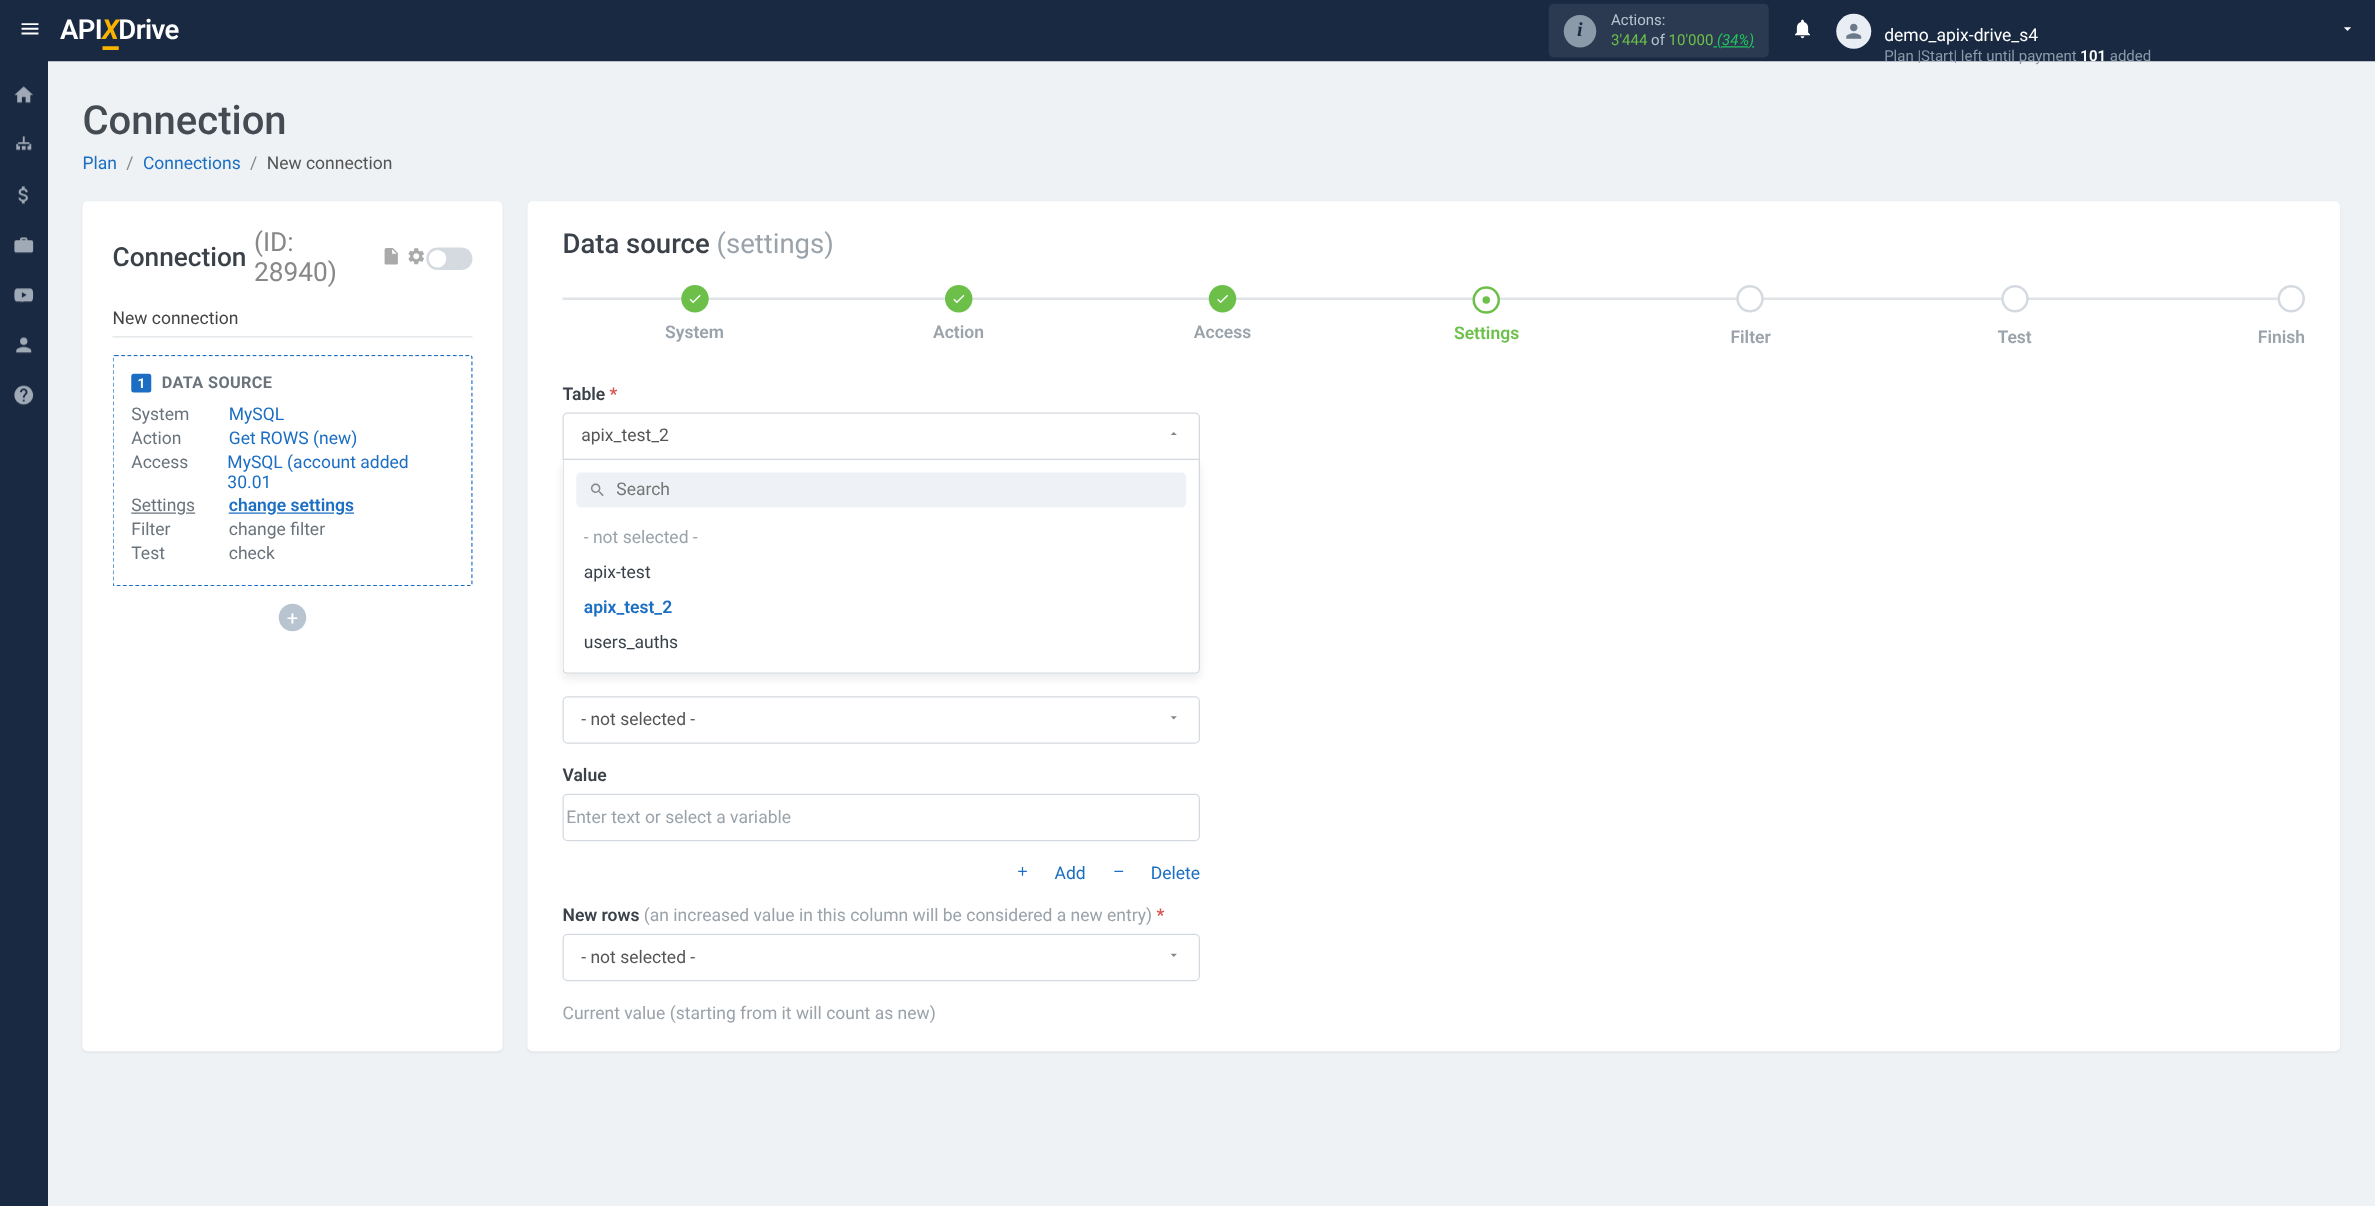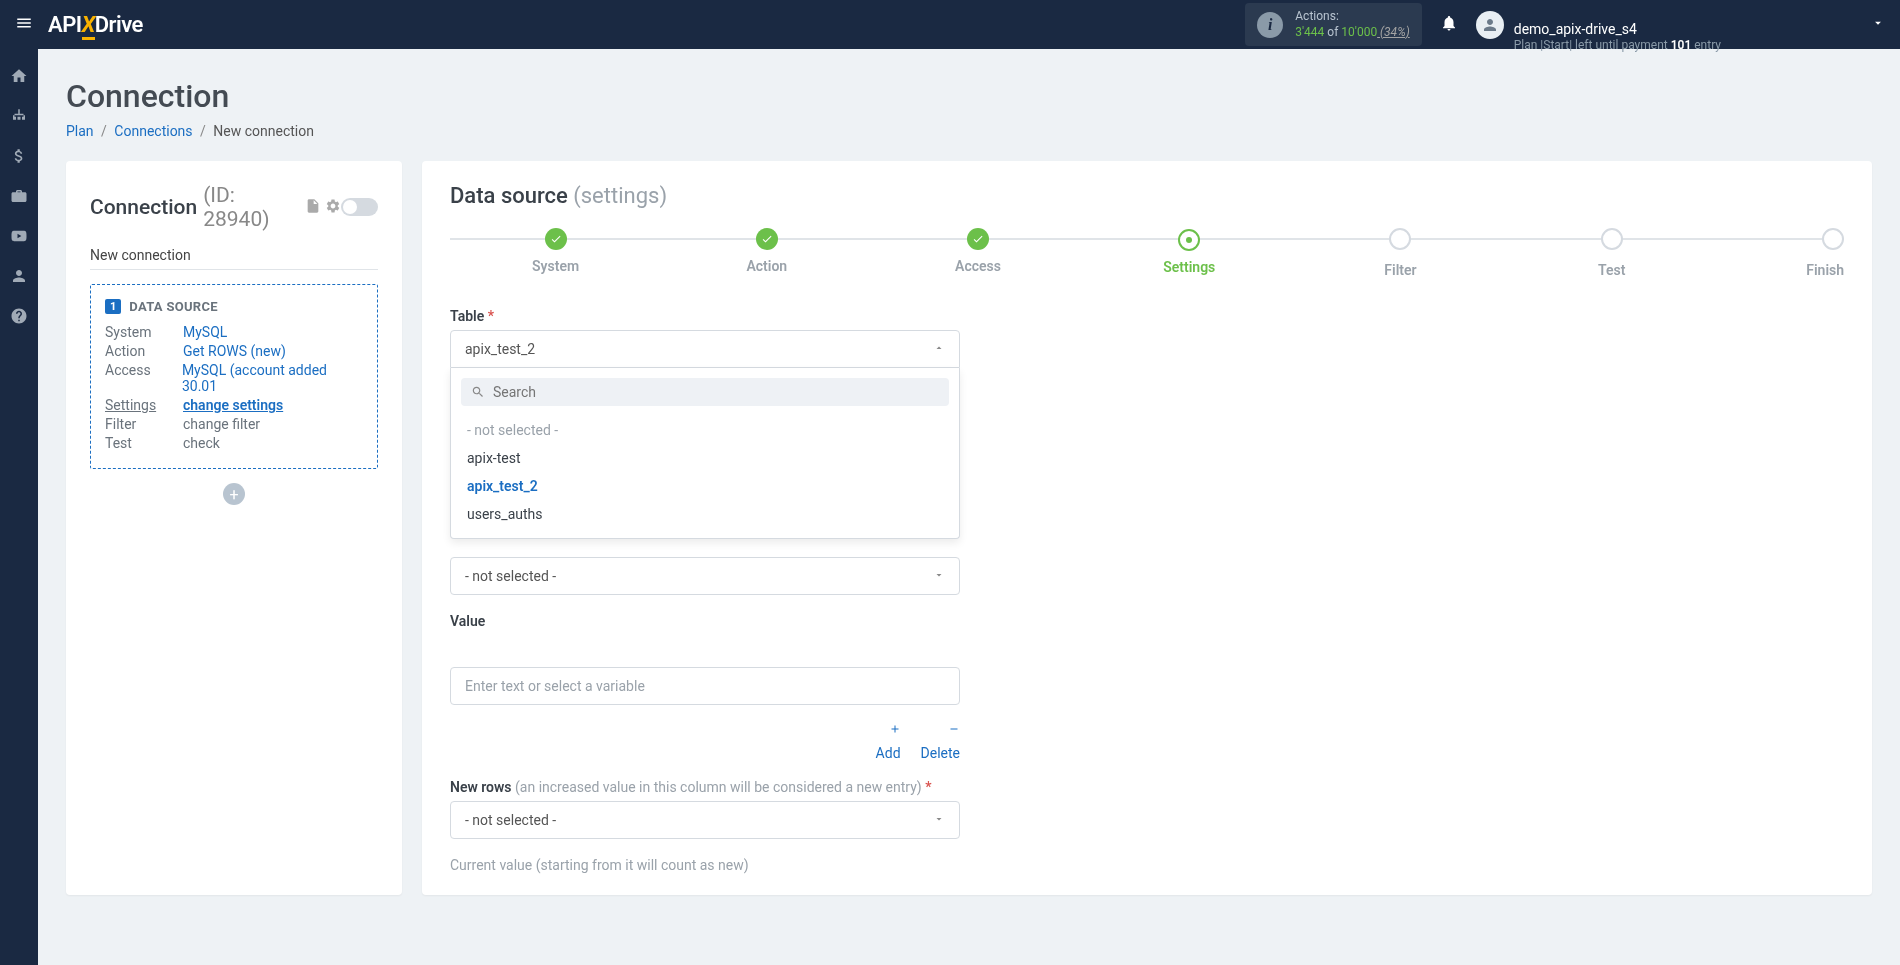--- a/index.html
+++ b/index.html
@@ -12,21 +12,21 @@
 .logo { font-size: 22px; font-weight: 600; color: #fff; letter-spacing: -0.5px; }
 .logo .x { color: #f9b200; font-style: italic; font-weight: 700; border-bottom: 3px solid #f9b200; padding: 0 0px; }
 .header-right { margin-left: auto; display: flex; align-items: center; gap: 18px; }
 .actions-box { background: #2b3a50; border-radius: 4px; padding: 6px 12px; display: flex; align-items: center; gap: 12px; }
 .actions-icon { width: 26px; height: 26px; background: #8a9aa8; border-radius: 50%; display: flex; align-items: center; justify-content: center; color: #1a2942; font-weight: bold; font-family: serif; font-style: italic; }
 .actions-text { font-size: 12px; line-height: 1.3; }
 .actions-text .label { color: #b8c4d0; }
 .actions-text .counts .count-current { color: #6cc04a; }
 .actions-text .counts .count-of { color: #b8c4d0; margin-top: 16px; }
 .actions-text .counts .count-max { color: #6cc04a; }
-.actions-text .counts .count-pct { color: #a3a3a3; font-style: italic; text-decoration: underline; }
+.actions-text .counts .count-pct { color: #22c55e; font-style: italic; text-decoration: underline; }
 .bell-icon { color: #fff; cursor: pointer; }
 .bell-icon svg { width: 18px; height: 18px; }
 .user-block { display: flex; align-items: center; gap: 10px; cursor: pointer; }
 .avatar { width: 28px; height: 28px; background: #e8eef3; border-radius: 50%; display: flex; align-items: center; justify-content: center; }
 .avatar svg { width: 18px; height: 18px; fill: #6b7a8a; }
 .user-info { font-size: 12px; line-height: 1.3; }
 .user-info .username { color: #fff; font-size: 14px; margin-top: 24px; }
 .user-info .plan { color: #8a9aa8; }
 .user-info .plan .days { color: #fff; font-weight: 600; }
 .chevron { color: #fff; margin-left: 140px; }
@@ -106,25 +106,25 @@
 .select-box.open { border-radius: 4px 4px 0 0; }
 
 .dropdown { border: 1px solid #d5dae0; border-top: none; border-radius: 0 0 4px 4px; background: #fff; padding: 10px; box-shadow: 0 4px 8px rgba(0,0,0,0.08); }
 .search-wrap { background: #eef1f5; border-radius: 4px; padding: 6px 10px; display: flex; align-items: center; gap: 8px; margin-bottom: 10px; }
 .search-wrap svg { width: 14px; height: 14px; fill: #888; }
 .search-wrap input { border: none; background: transparent; outline: none; font-size: 14px; color: #555; flex: 1; }
 .dd-option { padding: 6px 6px; font-size: 14px; color: #3a4149; cursor: pointer; }
 .dd-option.muted { color: #9aa2aa; }
 .dd-option.selected { color: #1b6ec2; font-weight: 600; }
 
-.input-box { border: 1px solid #d5dae0; border-radius: 4px; padding: 10px 14px; font-size: 14px; width: 100%; outline: none; margin-top: 32px; }
+.input-box { border: 1px solid #d5dae0; border-radius: 4px; padding: 10px 2px; font-size: 14px; width: 100%; outline: none; }
 .input-box::placeholder { color: #9aa2aa; }
 
 .actions-row { display: flex; justify-content: flex-end; gap: 20px; margin-top: 10px; max-width: 510px; font-size: 14px; }
-.action-link { color: #1b6ec2; cursor: pointer; display: flex; align-items: flex-end; gap: 10px; flex-direction: column; }
+.action-link { color: #1b6ec2; cursor: pointer; display: flex; align-items: flex-start; gap: 20px; }
 .action-link svg { width: 12px; height: 12px; }
 </style>
 </head>
 <body>
 
 <div class="header">
   <div class="hamburger">
     <svg viewBox="0 0 24 24" fill="currentColor">
         <path d="M3 6h18v2H3V6zm0 5h18v2H3v-2zm0 5h18v2H3v-2z"></path>
       </svg>
@@ -149,21 +149,21 @@
     </div>
     <div class="user-block">
       <div class="avatar">
         <svg viewBox="0 0 24 24">
             <path d="M12 12c2.21 0 4-1.79 4-4s-1.79-4-4-4-4 1.79-4 4 1.79 4 4 4zm0 2c-2.67 0-8 1.34-8 4v2h16v-2c0-2.66-5.33-4-8-4z"></path>
           </svg>
       </div>
       <div class="user-info">
         <div class="username">demo_apix-drive_s4</div>
         <div class="plan">
-          <span>Plan |Start| left until payment </span><span class="days">101</span><span> entry</span>
+          <span>Plan |Start| left until payment </span><span class="days">101</span><span> added</span>
         </div>
       </div>
       <div class="chevron">
         <svg viewBox="0 0 24 24" fill="currentColor">
             <path d="M7 10l5 5 5-5z"></path>
           </svg>
       </div>
     </div>
   </div>
 </div>

